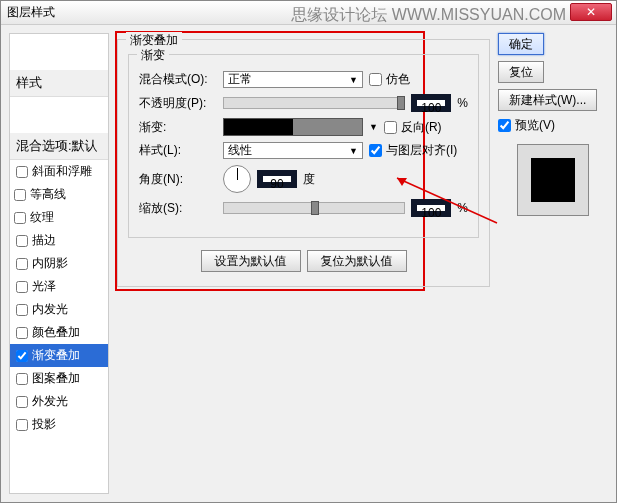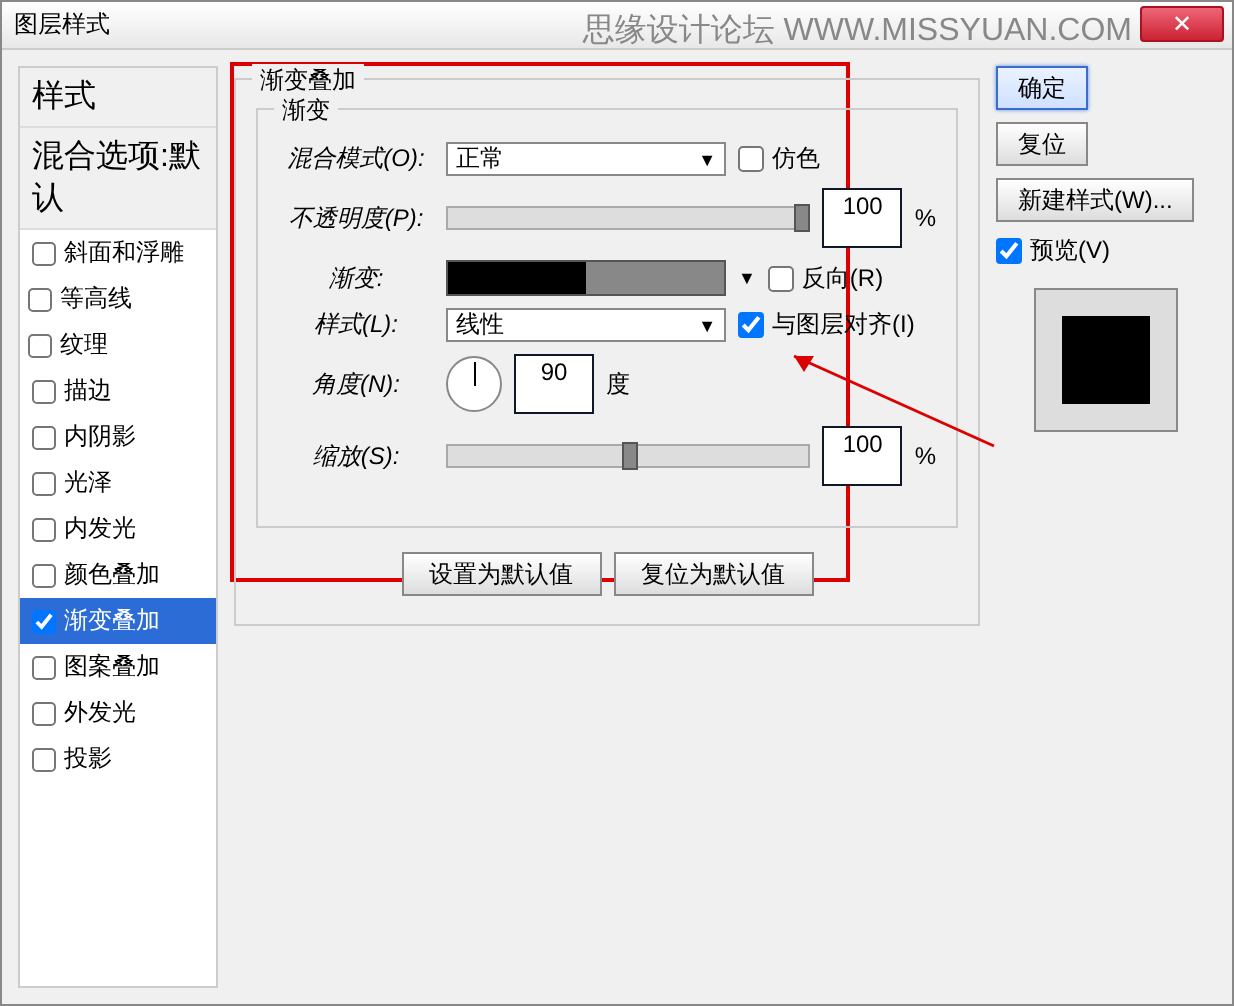--- a/index.html
+++ b/index.html
@@ -3,37 +3,37 @@
 <meta charset="utf-8">
 <style>
 * { box-sizing: border-box; margin: 0; padding: 0; font-family: "Microsoft YaHei", SimSun, sans-serif; font-size: 12px; }
 body { background: #f0f0f0; width: 617px; height: 503px; border: 1px solid #888; }
 .titlebar { height: 24px; background: linear-gradient(#fff,#e8e8e8); border-bottom: 1px solid #ccc; display: flex; align-items: center; padding: 0 6px; position: relative; }
 .titlebar .title { flex: 1; }
 .watermark { position: absolute; right: 50px; top: 4px; color: #888; font-size: 16px; }
 .close-btn { width: 42px; height: 18px; background: linear-gradient(#e67,#c23); color: #fff; text-align: center; line-height: 16px; border: 1px solid #a12; border-radius: 2px; position: absolute; right: 4px; top: 2px; }
 .main { display: flex; padding: 8px; gap: 8px; height: calc(100% - 24px); }
 .sidebar { width: 100px; border: 1px solid #ccc; background: #fff; }
-.sidebar-hdr { padding: 4px 6px; background: #f0f0f0; border-bottom: 1px solid #ddd; font-size: 16px; }
+.sidebar-hdr { padding: 4px 6px; background: #f0f0f0; border-bottom: 1px solid #ddd; font-size: 13px; margin-top: 36px; }
 .sidebar-item { padding: 3px 6px; display: flex; align-items: center; gap: 4px; cursor: pointer; }
 .sidebar-item.indent { padding-left: 4px; }
 .sidebar-item.selected { background: #2b6cd6; color: #fff; }
 .sidebar-item input[type=checkbox] { width: 12px; height: 12px; }
 .center { flex: 1; position: relative; }
 .redbox { position: absolute; top: -2px; left: -2px; width: 310px; height: 260px; border: 2px solid #d00; pointer-events: none; }
 .group { border: 1px solid #ccc; padding: 8px 10px 14px 10px; margin-top: 6px; position: relative; }
 .group-title { position: absolute; top: -8px; left: 8px; background: #f0f0f0; padding: 0 4px; font-size: 12px; }
 .inner-group { border: 1px solid #ccc; padding: 10px 10px 14px 10px; margin-top: 6px; position: relative; }
 .row { display: flex; align-items: center; margin: 6px 0; gap: 6px; }
-.row-label { width: 78px; text-align: center; font-style: italic; }
+.row-label { width: 78px; text-align: left; }
 .dropdown { height: 17px; border: 1px solid #888; background: #fff; padding: 0 4px; display: flex; align-items: center; justify-content: space-between; }
 .dropdown .arrow { font-size: 9px; }
 .slider { height: 12px; background: #ddd; border: 1px solid #aaa; position: relative; flex: 1; }
 .slider .thumb { position: absolute; top: -2px; width: 8px; height: 14px; background: #888; border: 1px solid #555; }
-.numbox { width: 40px; height: 30px; border: 1px solid #0f172a; background: #fff; text-align: center; line-height: 16px; }
+.numbox { width: 40px; height: 18px; border: 6px solid #0f172a; background: #fff; text-align: center; line-height: 16px; }
 .gradbar { width: 140px; height: 18px; border: 1px solid #555; background: linear-gradient(to right,#000 0%,#000 50%,#888 50%,#888 100%); }
 .anglewheel { width: 28px; height: 28px; border: 1px solid #888; border-radius: 50%; background: #fff; position: relative; }
 .anglewheel::after { content:""; position:absolute; width:1px; height:12px; background:#000; left:50%; top:2px; transform-origin: bottom; }
 .btn { height: 22px; border: 1px solid #888; background: linear-gradient(#fff,#ddd); padding: 0 10px; line-height: 20px; text-align: center; cursor: pointer; }
 .btn.wide { min-width: 100px; }
 .right { width: 110px; display: flex; flex-direction: column; gap: 6px; align-items: flex-start; }
 .btn.ok { border: 1px solid #3a6dcf; background: linear-gradient(#eaf2ff,#cfe0ff); box-shadow: 0 0 2px #5a8de0; }
 .preview-box { width: 72px; height: 72px; border: 1px solid #888; background: #ddd; margin: 4px auto; display: flex; align-items: center; justify-content: center; }
 .preview-swatch { width: 44px; height: 44px; background: #000; }
 .chk { display: flex; align-items: center; gap: 4px; }

